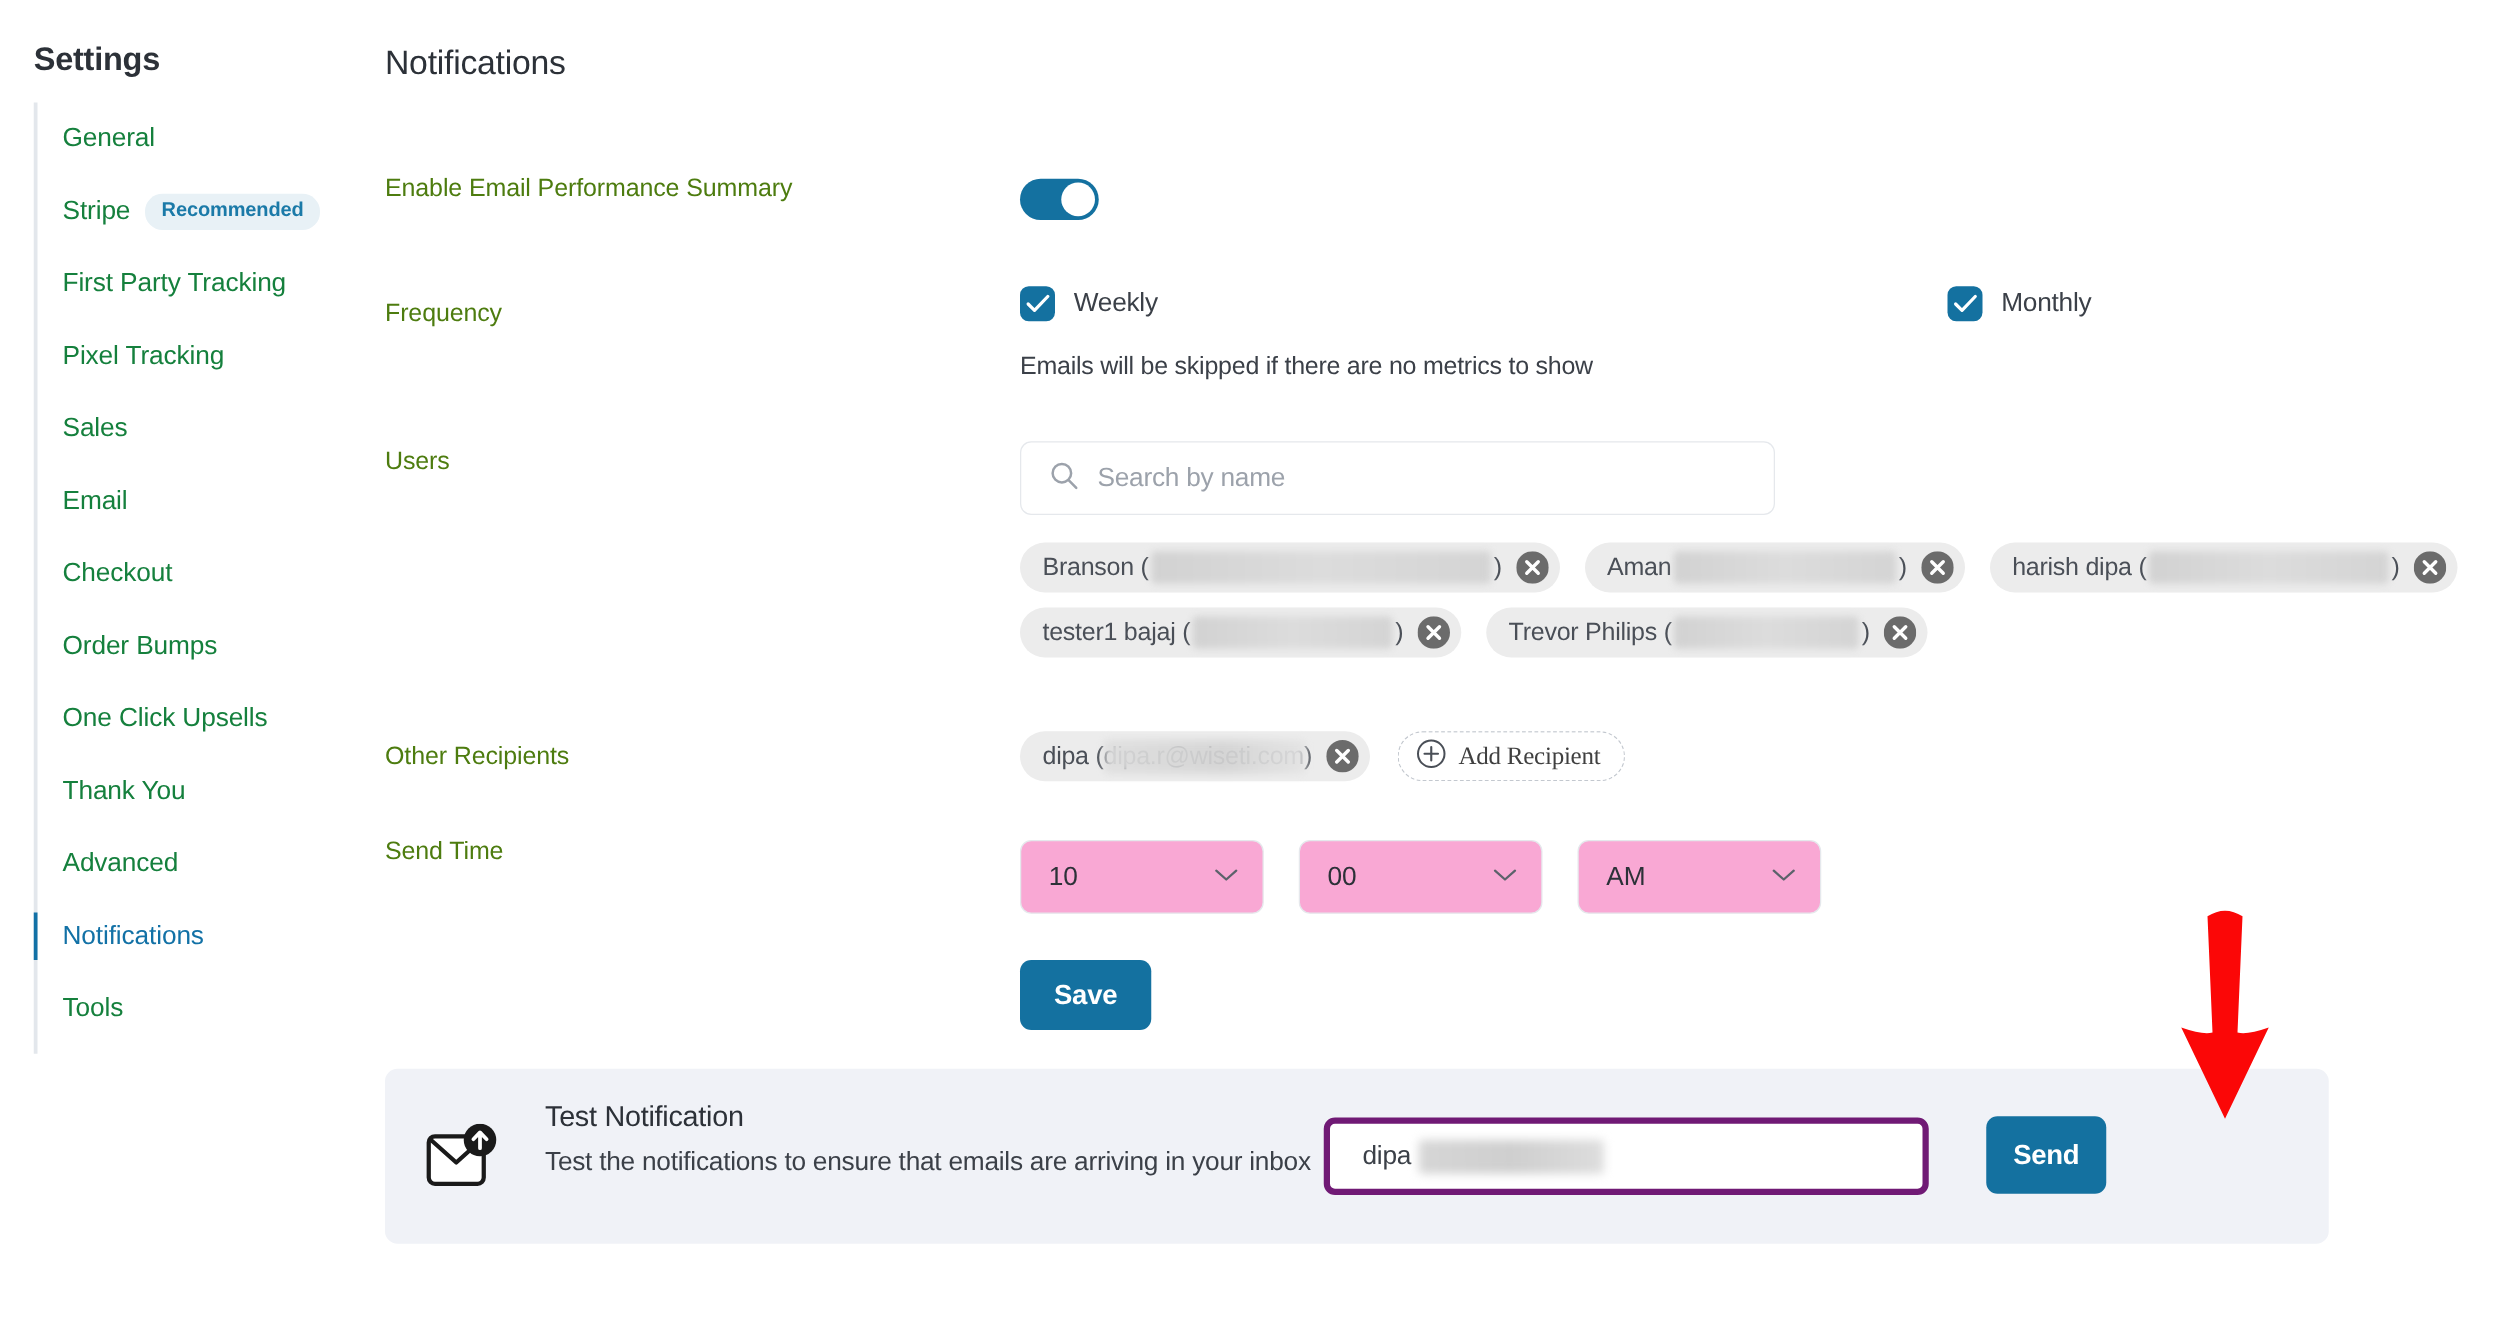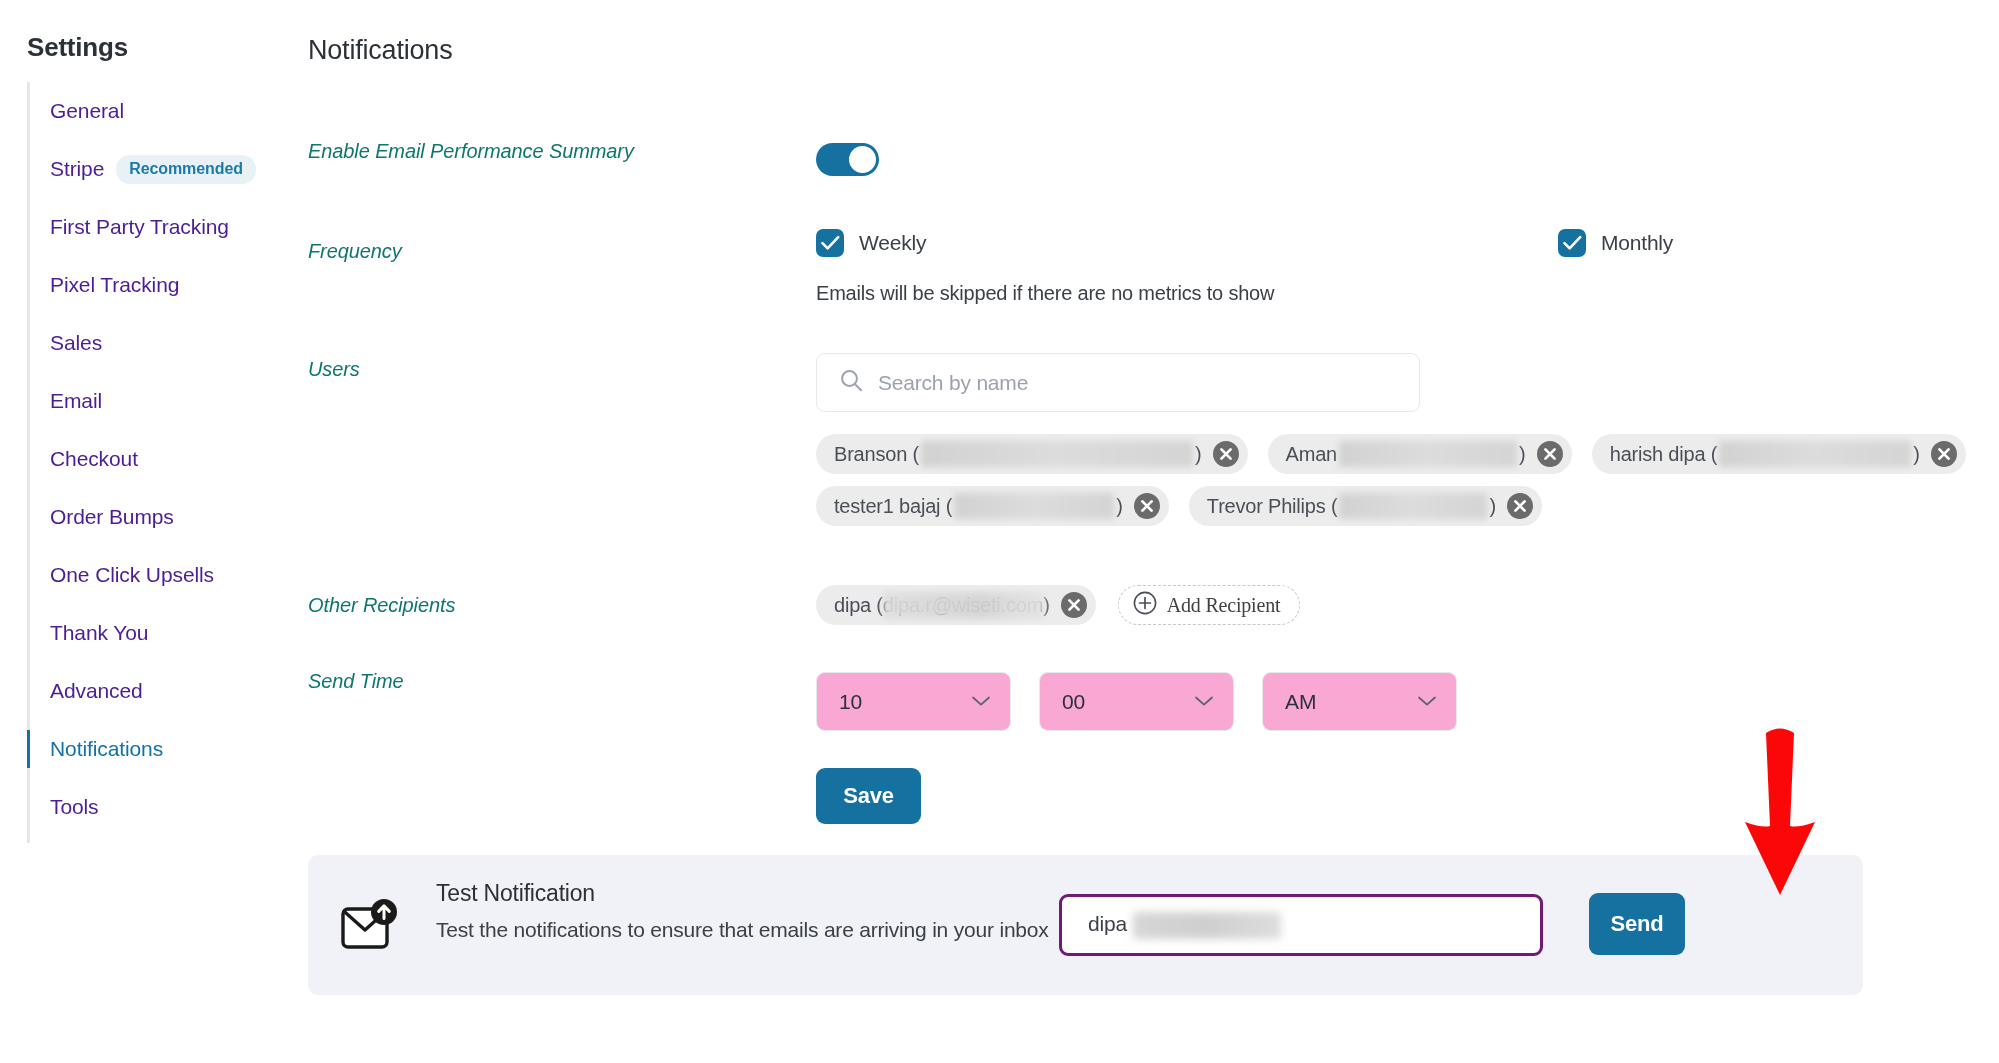--- a/index.html
+++ b/index.html
@@ -21,42 +21,42 @@
   .nav { position: absolute; left: 27px; top: 82px; width: 265px; }
   .nav-rail {
     position: absolute; left: 0; top: 0; width: 3px;
     height: 761px; background: #e3e7ec;
   }
   .nav-item {
     position: relative; height: 58px; display: flex; align-items: center;
     padding-left: 23px;
   }
   .nav-label {
-    font-size: 21px; color: #4c1d95; letter-spacing: -0.1px; white-space: nowrap;
+    font-size: 21px; color: #15803d; letter-spacing: -0.1px; white-space: nowrap;
   }
   .nav-item.active .nav-label { color: #1271a6; }
   .nav-item.active .nav-marker {
     position: absolute; left: 0; top: 10px; width: 3px; height: 38px;
     background: #1271a6;
   }
   .badge-rec {
     margin-left: 12px; background: #e8f1f6; color: #1b7aa8;
     font-size: 16px; font-weight: bold; padding: 5px 13px 6px;
     border-radius: 14px; letter-spacing: -0.1px;
   }
 
   
   .main { position: absolute; left: 300px; top: 0; right: 0; height: 100%; }
   .page-title {
     position: absolute; left: 8px; top: 35px;
     font-size: 27px; color: #2c3138; letter-spacing: -0.2px;
   }
 
   .row-label {
-    position: absolute; font-size: 20px; color: #0f766e; letter-spacing: -0.1px; font-style: italic;
+    position: absolute; font-size: 20px; color: #4d7c0f; letter-spacing: -0.1px;
   }
 
   
   .toggle {
     position: absolute; left: 516px; top: 143px;
     width: 63px; height: 33px; border-radius: 17px; background: #1471a0;
   }
   .toggle .knob {
     position: absolute; right: 3px; top: 3px;
     width: 27px; height: 27px; border-radius: 50%; background: #fff;
@@ -159,21 +159,21 @@
   .test-title {
     position: absolute; left: 128px; top: 25px;
     font-size: 23px; color: #2c3138; letter-spacing: -0.2px;
   }
   .test-sub {
     position: absolute; left: 128px; top: 63px;
     font-size: 21px; color: #3b4048; letter-spacing: -0.2px;
   }
   .test-input {
     position: absolute; left: 751px; top: 39px;
-    width: 484px; height: 62px; border: 3px solid #701a75; border-radius: 9px;
+    width: 484px; height: 62px; border: 5px solid #701a75; border-radius: 9px;
     background: #fff; display: flex; align-items: center; padding-left: 26px;
   }
   .test-input .val {
     font-size: 21px; color: #3b4048; letter-spacing: -0.2px; position: relative;
   }
   .test-input .masked2 {
     margin-left: 6px; display: inline-block; width: 148px; height: 27px;
     vertical-align: middle; border-radius: 3px;
     background: linear-gradient(90deg,#d6d6d6,#cfcfcf,#dddddd);
     filter: blur(4px);

